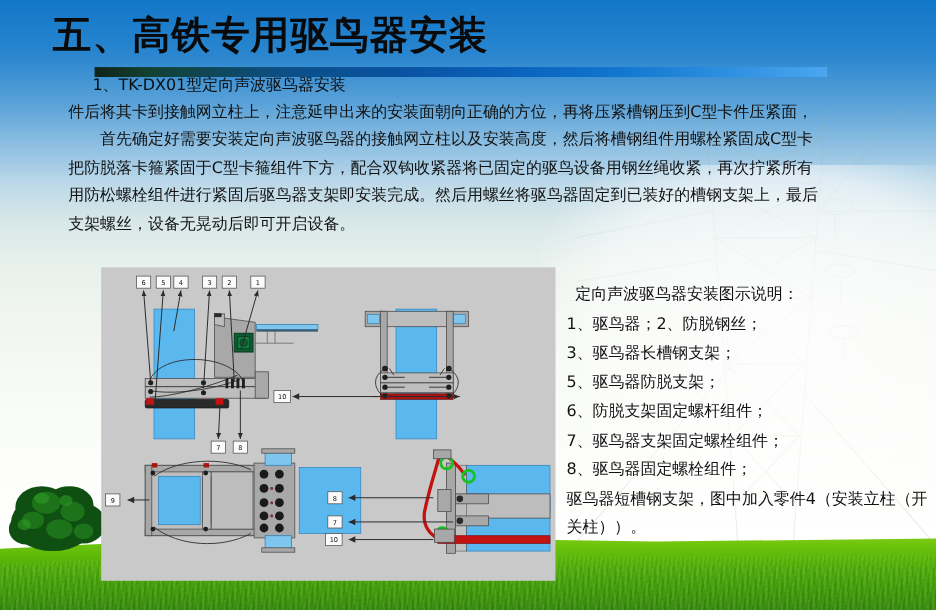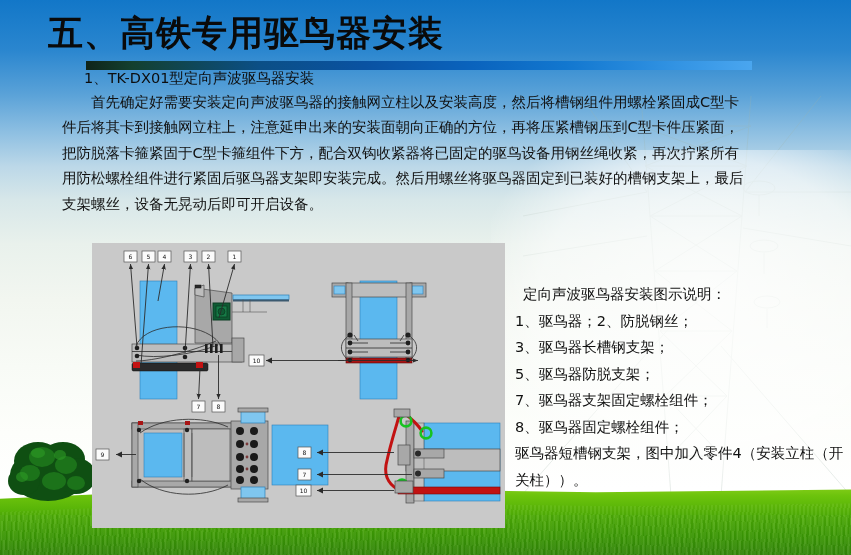--- a/index.html
+++ b/index.html
@@ -54,21 +54,21 @@
     position:absolute;left:86px;top:61px;width:666px;height:9px;
     background:linear-gradient(90deg,#0f2419 0%,#13402f 7%,#0b4f86 26%,#0a52a2 42%,#0a63bd 58%,#1277cf 72%,#2d8fe0 86%,#4aa6ef 100%);
   }
   
   .btext{position:absolute;color:#111;font-size:14.5px;line-height:25.4px;white-space:nowrap;}
   #sub1{left:84px;top:66px;color:#0d0d0d;}
   #para{left:62px;top:90px;}
   #para div{white-space:nowrap;}
   #sub2{left:84px;top:215px;}
   
-  #legend{position:absolute;left:515px;top:255px;width:330px;color:#111;font-size:14.5px;line-height:26.5px;margin-top:26px;}
+  #legend{position:absolute;left:515px;top:255px;width:330px;color:#111;font-size:14.5px;line-height:26.5px;}
   #legend .l0{text-indent:8px;}
   #legend .wrap{white-space:normal;}
   
   #diagram{position:absolute;left:92px;top:243px;width:413px;height:285px;background:#c9c9c9;overflow:hidden;}
   #diagram svg{display:block;}
 </style>
 </head>
 <body>
 
 <div id="slide">
@@ -116,33 +116,34 @@
       <ellipse cx="14" cy="46" rx="6" ry="5"></ellipse>
     </g>
   </svg>
 
   <div id="title">五、高铁专用驱鸟器安装</div>
   <div id="titlebar"></div>
 
   <div id="sub1" class="btext">1、TK-DX01型定向声波驱鸟器安装</div>
 
   <div id="para" class="btext">
+    <div>件后将其卡到接触网立柱上，注意延申出来的安装面朝向正确的方位，再将压紧槽钢压到C型卡件压紧面，</div>
     <div>　　首先确定好需要安装定向声波驱鸟器的接触网立柱以及安装高度，然后将槽钢组件用螺栓紧固成C型卡</div>
-    <div>件后将其卡到接触网立柱上，注意延申出来的安装面朝向正确的方位，再将压紧槽钢压到C型卡件压紧面，</div>
     <div>把防脱落卡箍紧固于C型卡箍组件下方，配合双钩收紧器将已固定的驱鸟设备用钢丝绳收紧，再次拧紧所有</div>
     <div>用防松螺栓组件进行紧固后驱鸟器支架即安装完成。然后用螺丝将驱鸟器固定到已装好的槽钢支架上，最后</div>
     <div>支架螺丝，设备无晃动后即可开启设备。</div>
   </div>
 
 
   <div id="legend">
     <div class="l0">定向声波驱鸟器安装图示说明：</div>
     <div>1、驱鸟器；2、防脱钢丝；</div>
     <div>3、驱鸟器长槽钢支架；</div>
     <div>5、驱鸟器防脱支架；</div>
+    <div>6、防脱支架固定螺杆组件；</div>
     <div>7、驱鸟器支架固定螺栓组件；</div>
     <div>8、驱鸟器固定螺栓组件；</div>
     <div class="wrap">驱鸟器短槽钢支架，图中加入零件4（安装立柱（开关柱））。</div>
   </div>
 
   <div id="diagram">
   <svg width="413" height="285" viewBox="0 0 413 285">
     <defs>
       <style>
         .post{fill:#5bb8ef;stroke:#2c7fb8;stroke-width:.6}

